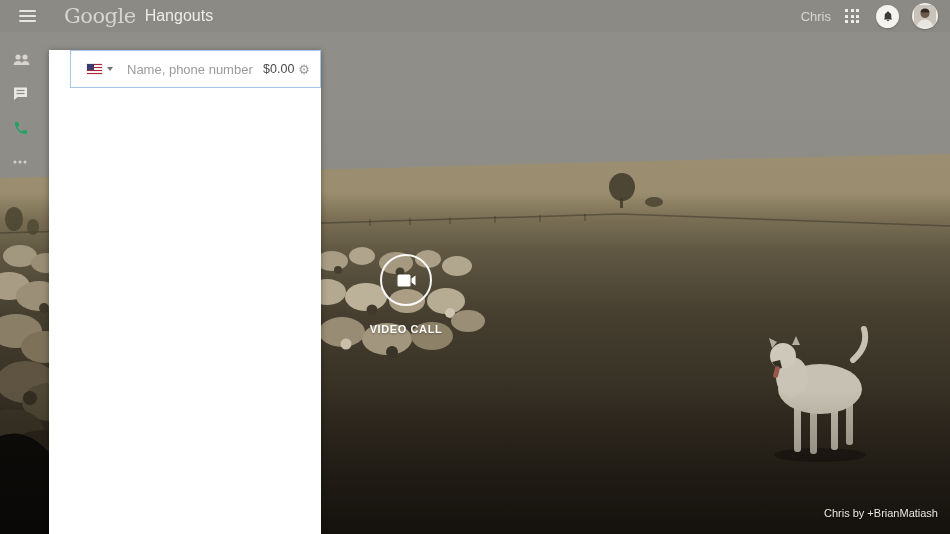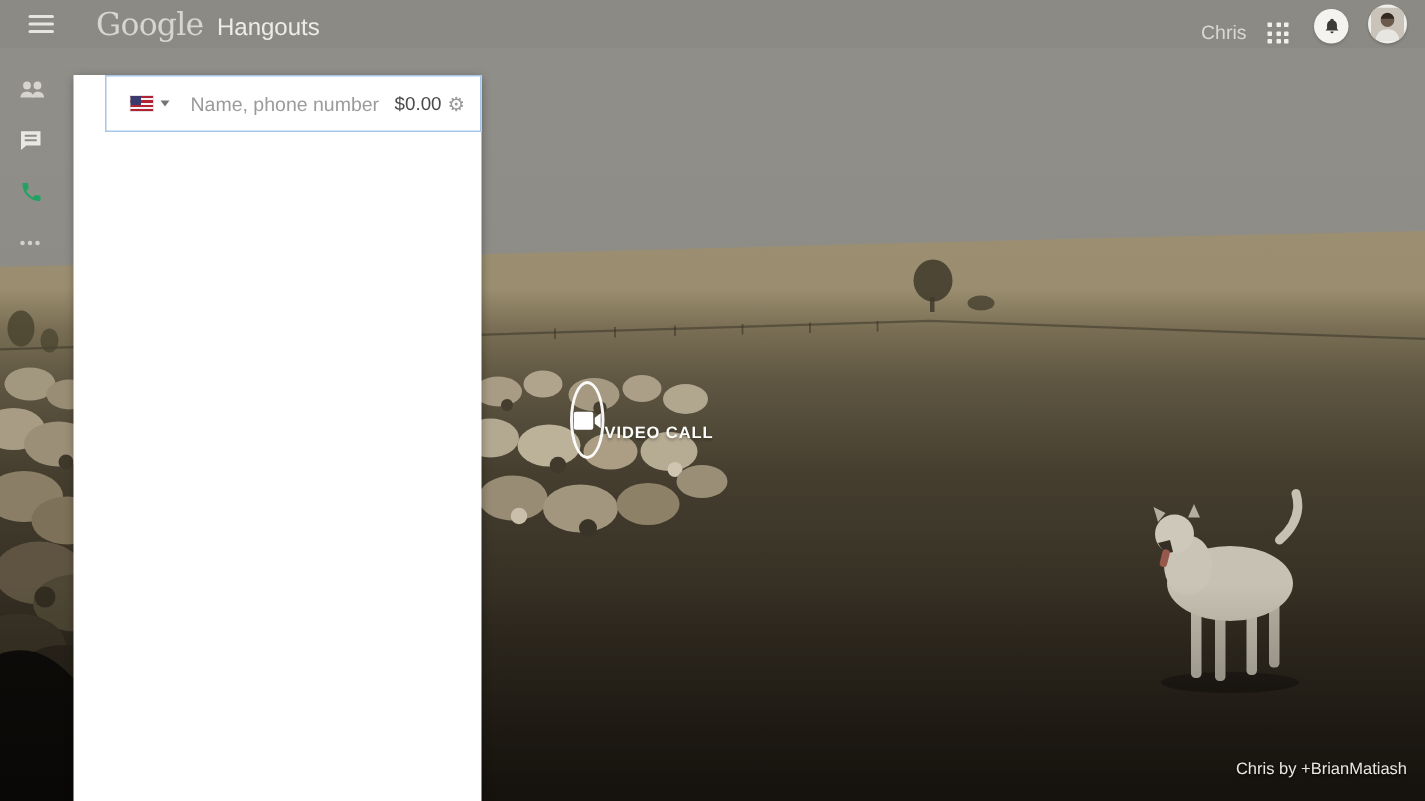--- a/index.html
+++ b/index.html
@@ -12,27 +12,27 @@
   .bg-scene { position:absolute; inset:0; display:block; }
 
   
   .topbar {
     position:absolute; top:0; left:0; right:0; height:32px;
     display:flex; align-items:center; z-index:5;
     background:rgba(60,60,54,0.05);
   }
   .hamburger { width:17px; margin-left:19px; cursor:pointer; }
   .hamburger span { display:block; height:2px; background:#e6e5e1; margin:3px 0; border-radius:1px; }
-  .logo { display:flex; align-items:flex-end; margin-left:28px; }
+  .logo { display:flex; align-items:center; margin-left:28px; }
   .logo-google {
     font-family:"DejaVu Serif", serif; font-size:21px; color:#d7d5cf;
     letter-spacing:-0.5px;
   }
   .logo-product { font-size:16px; color:#edecE8; color:#edece8; margin-left:9px; }
-  .topbar-right { margin-left:auto; display:flex; align-items:flex-end; }
+  .topbar-right { margin-left:auto; display:flex; align-items:center; }
   .user-name { font-size:13px; color:#d9d7d1; margin-right:14px; cursor:pointer; }
   .apps-grid { display:grid; grid-template-columns:repeat(3,3px); grid-gap:2.5px; margin-right:17px; cursor:pointer; }
   .apps-grid i { width:3px; height:3px; background:#f1f0ec; border-radius:0.5px; }
   .bell-wrap {
     width:23px; height:23px; border-radius:50%; background:#f4f3f0;
     display:flex; align-items:center; justify-content:center; margin-right:13px; cursor:pointer;
     box-shadow:0 1px 2px rgba(0,0,0,0.2);
   }
   .avatar {
     width:26px; height:26px; border-radius:50%; background:#efeeea;
@@ -78,21 +78,21 @@
   .credit { font-size:12.5px; color:#4b4b4b; margin-right:4px; cursor:pointer; flex:none; }
   .gear { flex:none; font-size:13px; color:#9a9a9a; line-height:1; cursor:pointer; }
 
   
   .main-content { position:absolute; left:378px; top:147px; z-index:3; color:#fff; }
   .greeting { font-size:40px; font-weight:400; color:#fcfcfb; letter-spacing:0.2px;
               text-shadow:0 1px 3px rgba(0,0,0,0.18); }
   .subtitle { font-size:19px; font-weight:400; color:#f2f0ec; margin-top:13px;
               text-shadow:0 1px 3px rgba(0,0,0,0.18); }
   .actions { position:absolute; left:380px; top:254px; display:flex; gap:34px; z-index:3; }
-  .action { display:flex; flex-direction:row; align-items:center; width:52px; cursor:pointer; }
+  .action { display:flex; flex-direction:column; align-items:center; width:52px; cursor:pointer; }
   .action-circle {
     width:52px; height:52px; border-radius:50%; border:2px solid rgba(255,255,255,0.95);
     display:flex; align-items:center; justify-content:center;
   }
   .action-label {
     margin-top:17px; font-size:11px; font-weight:bold; color:#fdfdfc;
     letter-spacing:0.6px; white-space:nowrap; text-shadow:0 1px 2px rgba(0,0,0,0.3);
   }
 
   .photo-credit {

